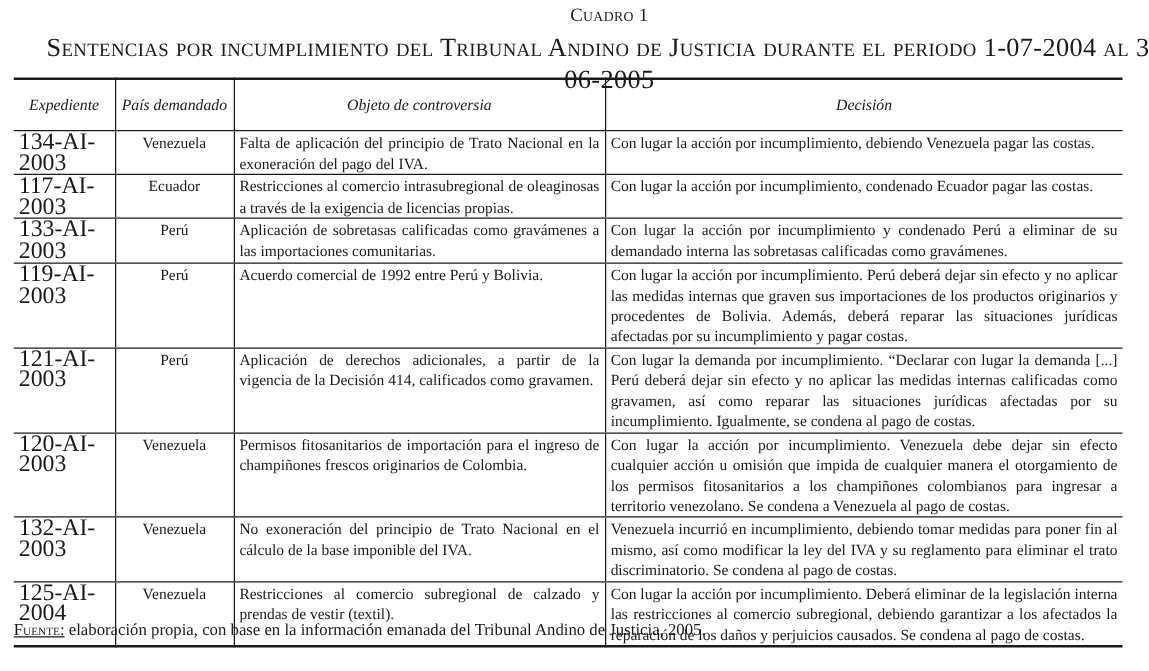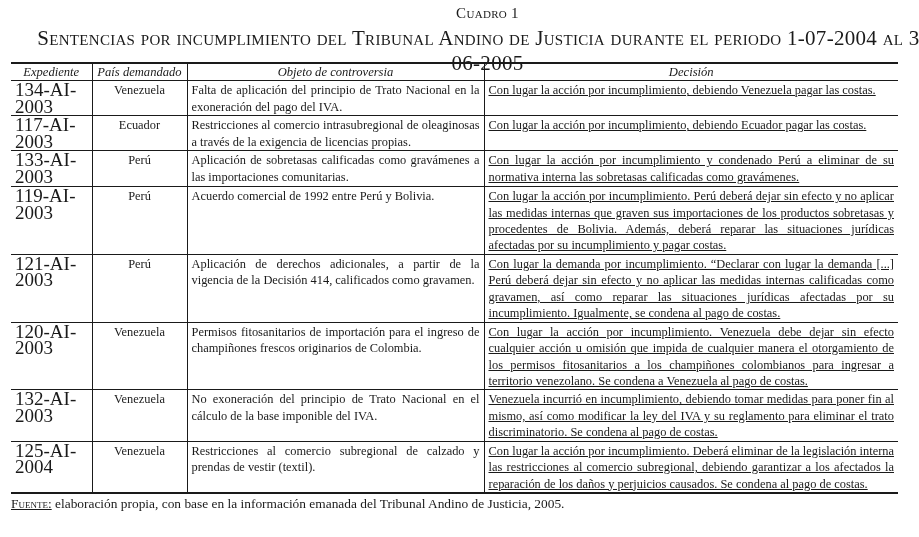--- a/index.html
+++ b/index.html
@@ -15,30 +15,30 @@
   .cap1 { top: 5px; font-size: 15px; }
   .cap2 { top: 26px; font-size: 21px; }
   table.main {
     position: absolute; left: 11px; top: 62px; width: 887px;
     border-collapse: collapse; table-layout: fixed;
     border-top: 2.5px solid #1a1a1a; border-bottom: 2.5px solid #1a1a1a;
     font-size: 12.4px; line-height: 16.4px;
   }
   table.main th {
     font-weight: normal; font-style: italic; text-align: center;
-    border-bottom: 1.3px solid #1a1a1a; height: 16px; padding: 0 3px;
+    border-bottom: 1.3px solid #1a1a1a; height: 16px; padding: 12px 3px;
     font-size: 12.6px;
   }
   table.main td { vertical-align: top; padding: 1px 4px 0 4px; border-bottom: 1.3px solid #1a1a1a; }
   table.main tr:last-child td { border-bottom: none; }
   table.main th + th, table.main td + td { border-left: 1.3px solid #1a1a1a; }
   td.exp { text-align: left; padding-left: 3px; font-size: 19px; }
   td.pais { text-align: center; margin-left: 40px; }
   td.obj, td.dec { text-align: justify; }
-  td.dec { padding-right: 0; text-decoration: underline; }
+  td.dec { padding-right: 0; }
   .notes { position: absolute; left: 11px; top: 494px; font-size: 13.4px; line-height: 19px; }
   .notes .lbl { font-variant: small-caps; text-decoration: underline; }
 </style>
 </head>
 <body>
 
 <div class="caption cap1">Cuadro 1</div>
 <div class="caption cap2">Sentencias por incumplimiento del Tribunal Andino de Justicia durante el periodo 1-07-2004 al 30-06-2005</div>
 
 <table class="main">
@@ -60,33 +60,33 @@
     <tr style="height:35px">
       <td class="exp">134-AI-2003</td>
       <td class="pais">Venezuela</td>
       <td class="obj">Falta de aplicación del principio de Trato Nacional en la exoneración del pago del IVA.</td>
       <td class="dec">Con lugar la acción por incumplimiento, debiendo Venezuela pagar las costas.</td>
     </tr>
     <tr style="height:34px">
       <td class="exp">117-AI-2003</td>
       <td class="pais">Ecuador</td>
       <td class="obj">Restricciones al comercio intrasubregional de oleaginosas a través de la exigencia de licencias propias.</td>
-      <td class="dec">Con lugar la acción por incumplimiento, debiendo Ecuador pagar las costas.</td>
+      <td class="dec">Con lugar la acción por incumplimiento, condenado Ecuador pagar las costas.</td>
     </tr>
     <tr style="height:36px">
       <td class="exp">133-AI-2003</td>
       <td class="pais">Perú</td>
       <td class="obj">Aplicación de sobretasas calificadas como gravámenes a las importaciones comunitarias.</td>
-      <td class="dec">Con lugar la acción por incumplimiento y condenado Perú a eliminar de su normativa interna las sobretasas calificadas como gravámenes.</td>
+      <td class="dec">Con lugar la acción por incumplimiento y condenado Perú a eliminar de su demandado interna las sobretasas calificadas como gravámenes.</td>
     </tr>
     <tr style="height:62px">
       <td class="exp">119-AI-2003</td>
       <td class="pais">Perú</td>
       <td class="obj">Acuerdo comercial de 1992 entre Perú y Bolivia.</td>
-      <td class="dec">Con lugar la acción por incumplimiento. Perú deberá dejar sin efecto y no aplicar las medidas internas que graven sus importaciones de los productos sobretasas y procedentes de Bolivia. Además, deberá reparar las situaciones jurídicas afectadas por su incumplimiento y pagar costas.</td>
+      <td class="dec">Con lugar la acción por incumplimiento. Perú deberá dejar sin efecto y no aplicar las medidas internas que graven sus importaciones de los productos originarios y procedentes de Bolivia. Además, deberá reparar las situaciones jurídicas afectadas por su incumplimiento y pagar costas.</td>
     </tr>
     <tr style="height:68px">
       <td class="exp">121-AI-2003</td>
       <td class="pais">Perú</td>
       <td class="obj">Aplicación de derechos adicionales, a partir de la vigencia de la Decisión 414, calificados como gravamen.</td>
       <td class="dec">Con lugar la demanda por incumplimiento. “Declarar con lugar la demanda [...] Perú deberá dejar sin efecto y no aplicar las medidas internas calificadas como gravamen, así como reparar las situaciones jurídicas afectadas por su incumplimiento. Igualmente, se condena al pago de costas.</td>
     </tr>
     <tr style="height:66px">
       <td class="exp">120-AI-2003</td>
       <td class="pais">Venezuela</td>

